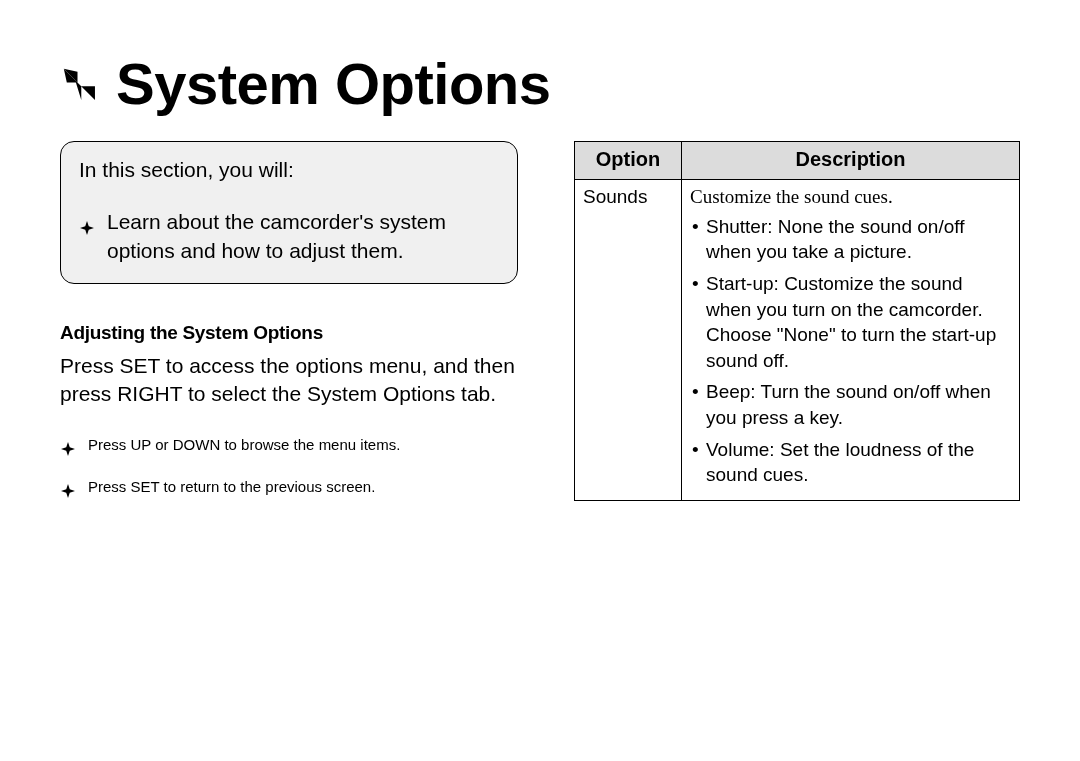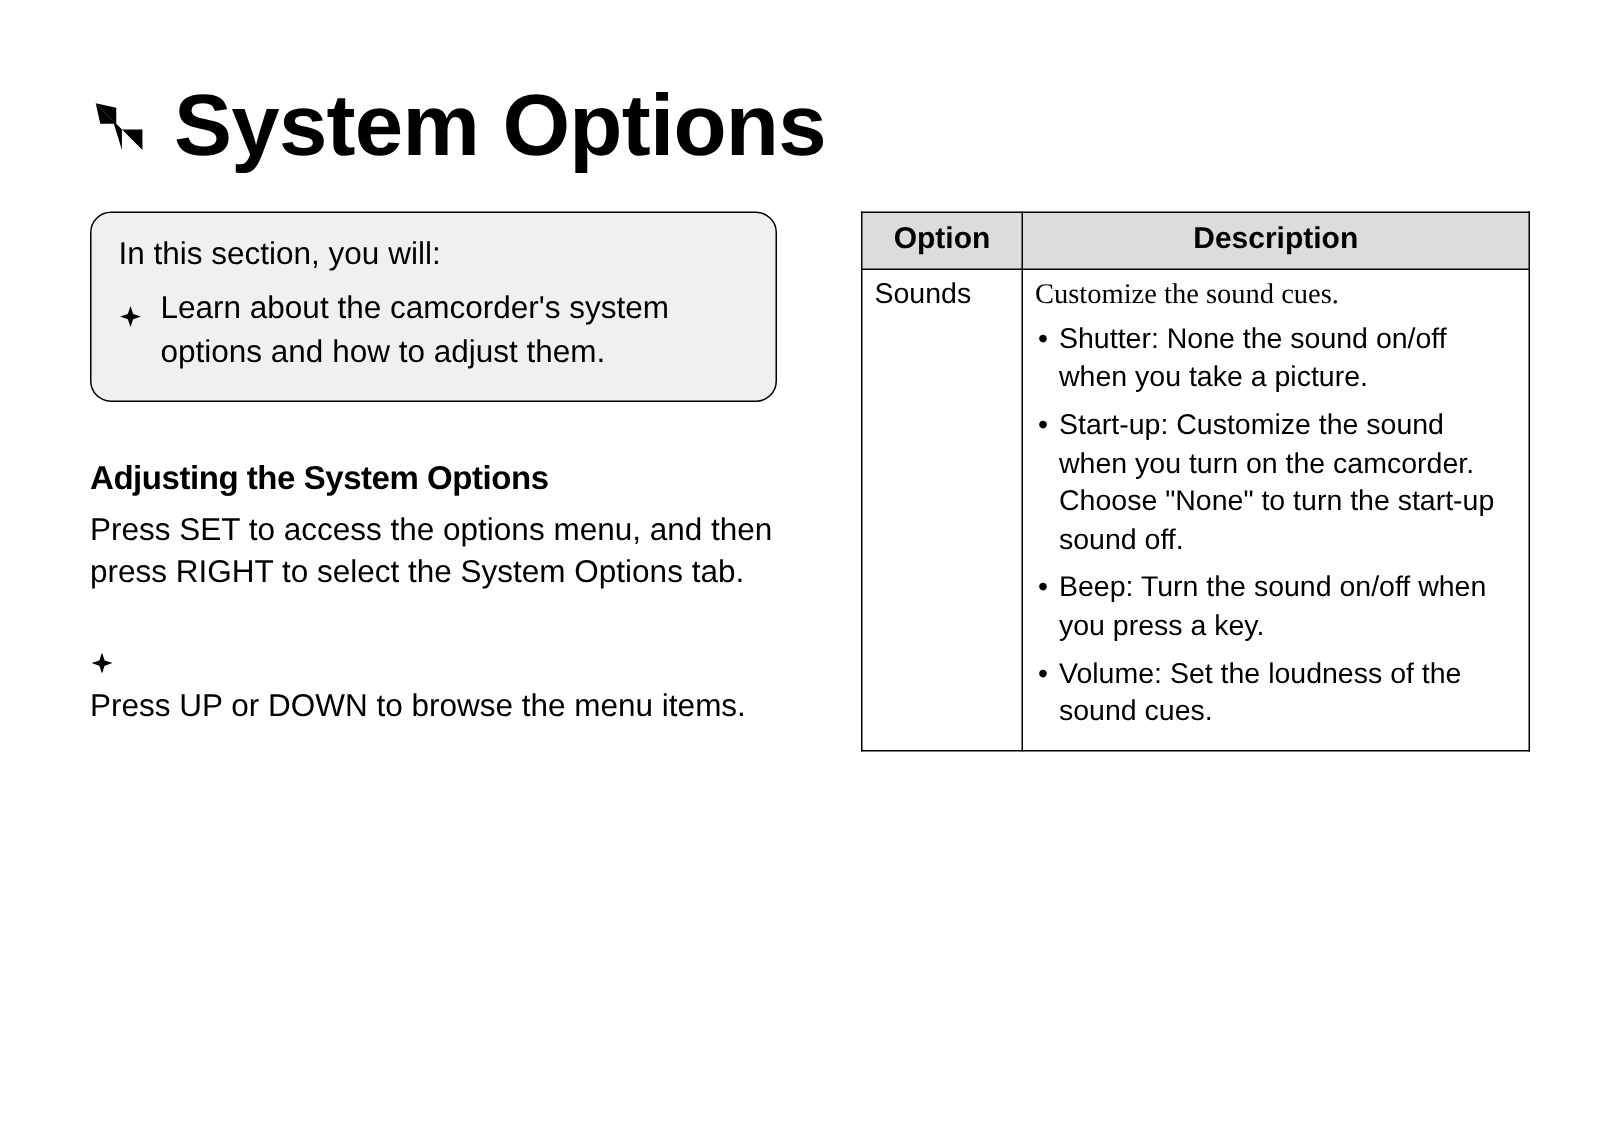--- a/index.html
+++ b/index.html
@@ -44,49 +44,48 @@
   .callout {
     border: 1px solid #000;
     border-radius: 14px;
     background: #f0f0f0;
     padding: 14px 18px 18px 18px;
     font-size: 21px;
     line-height: 1.35;
     margin-bottom: 38px;
   }
   .callout-lead {
-    margin-bottom: 8px;
+    margin-bottom: 24px;
   }
   .callout-item {
     display: flex;
   }
   .diamond-bullet {
     width: 16px;
     flex-shrink: 0;
     margin-right: 12px;
     margin-top: 6px;
     text-align: center;
   }
   .section-heading {
-    font-size: 22px;
+    font-size: 19px;
     font-weight: 700;
     margin-bottom: 8px;
     letter-spacing: -0.3px;
   }
   .body-text {
     font-size: 21px;
     line-height: 1.35;
     margin-bottom: 26px;
   }
   .instr-list .instr-item {
     display: flex;
-    font-size: 21px;
+    font-size: 15px;
     line-height: 1.35;
     margin-bottom: 16px;
-    flex-direction: column;
   }
   table.opts {
     border-collapse: collapse;
     width: 100%;
     font-size: 19px;
     line-height: 1.35;
   }
   table.opts th, table.opts td {
     border: 1px solid #000;
     text-align: left;
@@ -179,20 +178,28 @@
       <div class="body-text">Press SET to access the options menu, and then press RIGHT to select the System Options tab.</div>
 
       <div class="instr-list">
         <div class="instr-item">
           <span class="diamond-bullet">
             <svg viewBox="0 0 16 16" width="14" height="14">
                 <polygon points="8,0 10,6 16,8 10,10 8,16 6,10 0,8 6,6" fill="#000"></polygon>
               </svg>
           </span>
           <span>Press UP or DOWN to browse the menu items.</span>
+        </div>
+        <div class="instr-item">
+          <span class="diamond-bullet">
+            <svg viewBox="0 0 16 16" width="14" height="14">
+                <polygon points="8,0 10,6 16,8 10,10 8,16 6,10 0,8 6,6" fill="#000"></polygon>
+              </svg>
+          </span>
+          <span>Press SET to return to the previous screen.</span>
         </div>
       </div>
 
     </div>
 
     <div class="col-right">
       <table class="opts">
         <thead>
           <tr>
             <th class="opt-col">Option</th>

